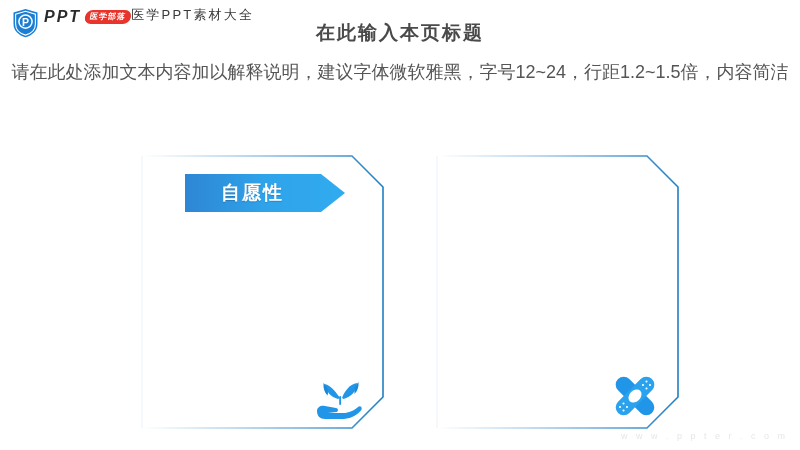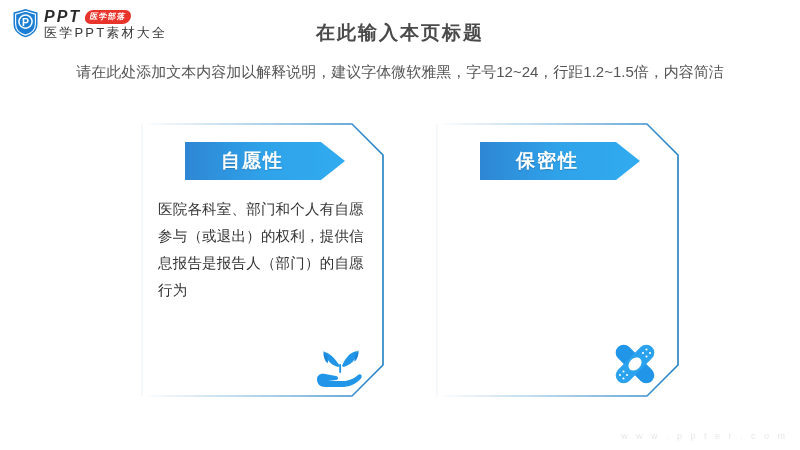--- a/index.html
+++ b/index.html
@@ -27,21 +27,21 @@
   }
   #brand-logo .shield-wrap {
     width: 27px;
     height: 30px;
     position: relative;
     flex: 0 0 auto;
   }
   #brand-logo .logo-texts {
     margin-left: 5px;
     display: flex;
-    flex-direction: column;
+    flex-direction: row;
     justify-content: center;
     height: 30px;
   }
   .logo-row-top {
     display: flex;
     align-items: center;
     height: 17px;
   }
   .logo-ppt {
     font-size: 16px;
@@ -86,33 +86,33 @@
     color: #4a4a4a;
     letter-spacing: 2px;
     line-height: 34px;
   }
   #page-subtitle {
     position: absolute;
     top: 62px;
     left: 0;
     width: 800px;
     text-align: center;
-    font-size: 15px;
+    font-size: 18px;
     color: #555555;
     line-height: 20px;
   }
   #page-subtitle .sub-line {
     display: block;
     white-space: nowrap;
   }
 
   
   #cards {
     position: absolute;
-    top: 122px;
+    top: 154px;
     left: 0;
     width: 800px;
     height: 278px;
   }
   .card {
     position: absolute;
     top: 0;
     width: 245px;
     height: 276px;
   }
@@ -240,21 +240,20 @@
               <stop offset="0.5" stop-color="#2fa3ea"></stop>
               <stop offset="1" stop-color="#31abf0"></stop>
             </linearGradient>
           </defs>
           <path d="M0 0 L136 0 L160 19 L136 38 L0 38 Z" fill="url(#bannerGradL)"></path>
         </svg>
       </div>
       <div class="banner-label">自愿性</div>
     </div>
 
-    <div class="card-body">医院各科室、部门和个人有自愿参与（或退出）的权利，提供信息报告是报告人（部门）的自愿行为</div>
 
     <div class="card-icon">
       <svg width="54" height="48" viewBox="0 0 54 48">
         <g fill="#2196e8">
           <path d="M27 26 C24 22 19 14 12 12 C13 20 18 25 25 27 Z"></path>
           <path d="M10.5 11 C10 16 11.5 20.5 14.5 23.5 C16 19 14 14 10.5 11 Z" fill="#1b87d8"></path>
           <path d="M29 26 C31 20 36.5 12 44 11 C43.5 19.5 38 25 30.5 27 Z"></path>
           <path d="M45.5 10 C42.5 13 41 17.5 41.5 22 C44.5 19 46 14.5 45.5 10 Z" fill="#1b87d8"></path>
           <rect x="26.2" y="24" width="1.9" height="9" rx="0.9"></rect>
         </g>
@@ -271,35 +270,20 @@
             <stop offset="0" stop-color="#1f7fc4" stop-opacity="0"></stop>
             <stop offset="0.38" stop-color="#1f7fc4" stop-opacity="0.35"></stop>
             <stop offset="1" stop-color="#1f7fc4" stop-opacity="1"></stop>
           </linearGradient>
         </defs>
         <path d="M2 2 L212 2 L243 33 L243 243 L212 274 L2 274" fill="none" stroke="url(#frameGradR)" stroke-width="1.6" stroke-linejoin="miter"></path>
         <path d="M2 274 L2 2" fill="none" stroke="#1f7fc4" stroke-opacity="0.06" stroke-width="1.6"></path>
       </svg>
     </div>
 
-    <div class="card-banner">
-      <div class="banner-shape">
-        <svg width="160" height="38" viewBox="0 0 160 38">
-          <defs>
-            <linearGradient id="bannerGradR" x1="0" y1="0" x2="1" y2="0">
-              <stop offset="0" stop-color="#2e86d4"></stop>
-              <stop offset="0.5" stop-color="#2fa3ea"></stop>
-              <stop offset="1" stop-color="#31abf0"></stop>
-            </linearGradient>
-          </defs>
-          <path d="M0 0 L136 0 L160 19 L136 38 L0 38 Z" fill="url(#bannerGradR)"></path>
-        </svg>
-      </div>
-      <div class="banner-label">保密性</div>
-    </div>
 
 
     <div class="card-icon">
       <svg width="54" height="48" viewBox="0 0 54 48">
         <g fill="#2196e8">
           <g transform="rotate(45 27 24)">
             <rect x="3" y="16" width="48" height="16" rx="8"></rect>
           </g>
           <g transform="rotate(-45 27 24)">
             <rect x="3" y="16" width="48" height="16" rx="8" fill="#2aa2ee"></rect>

